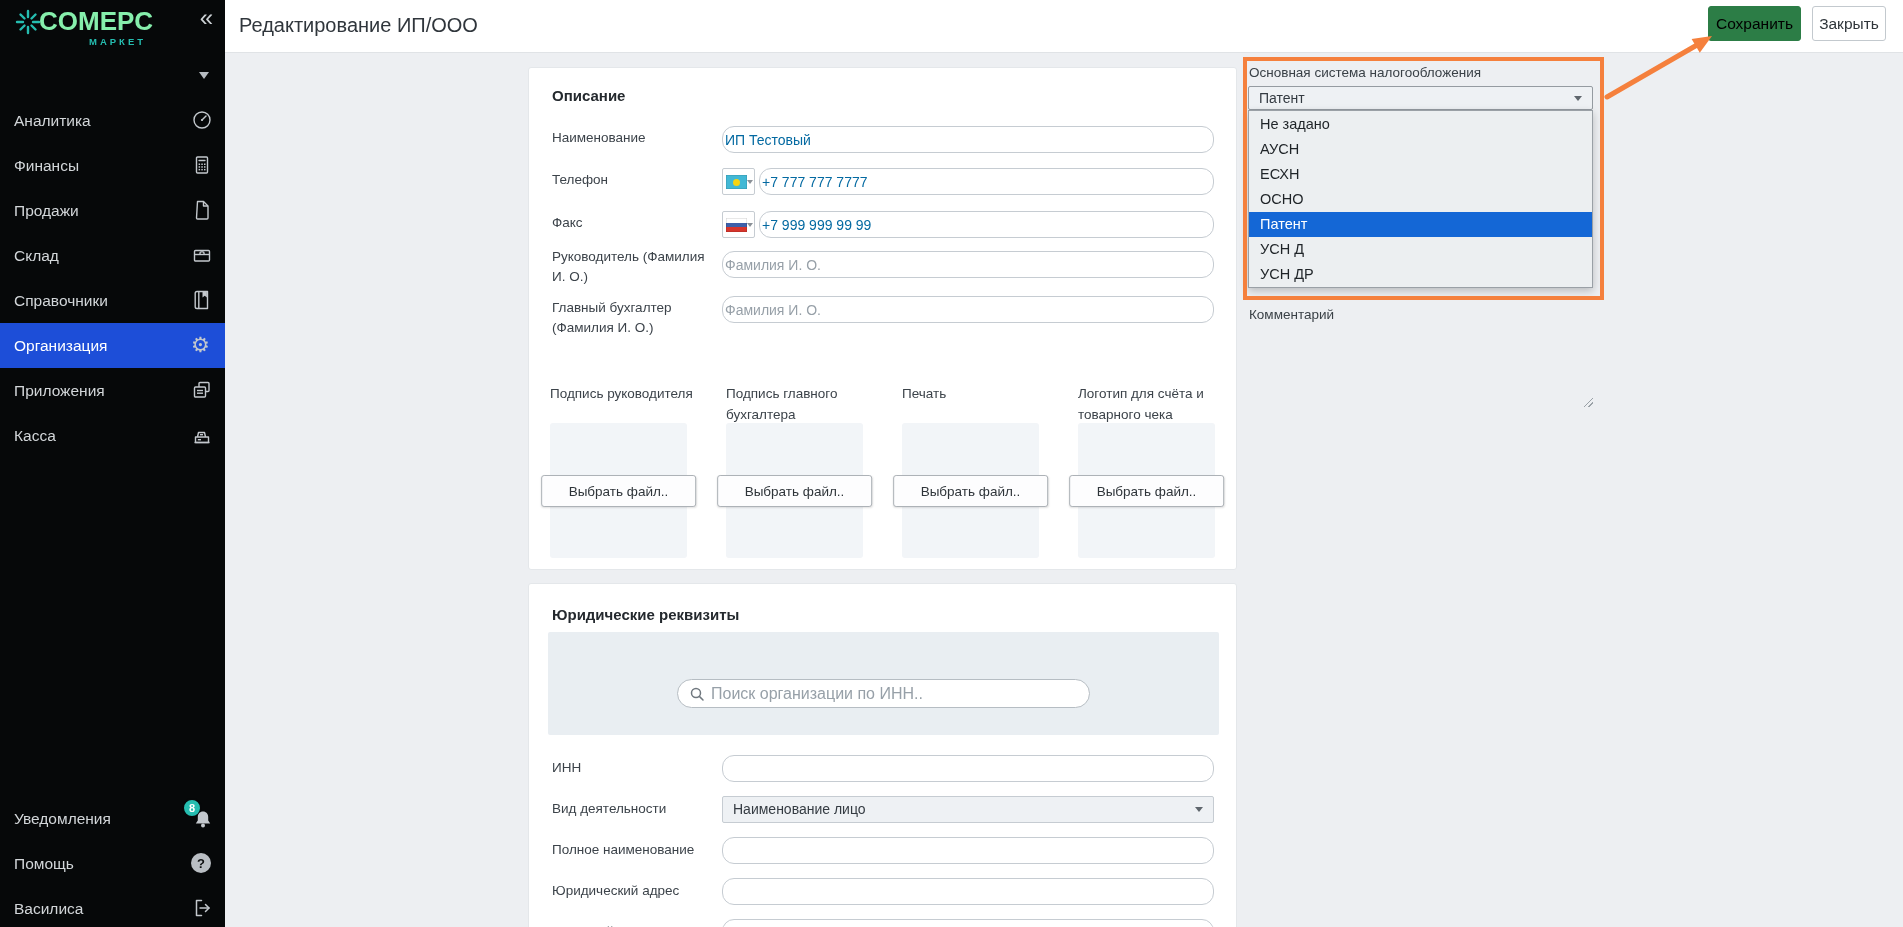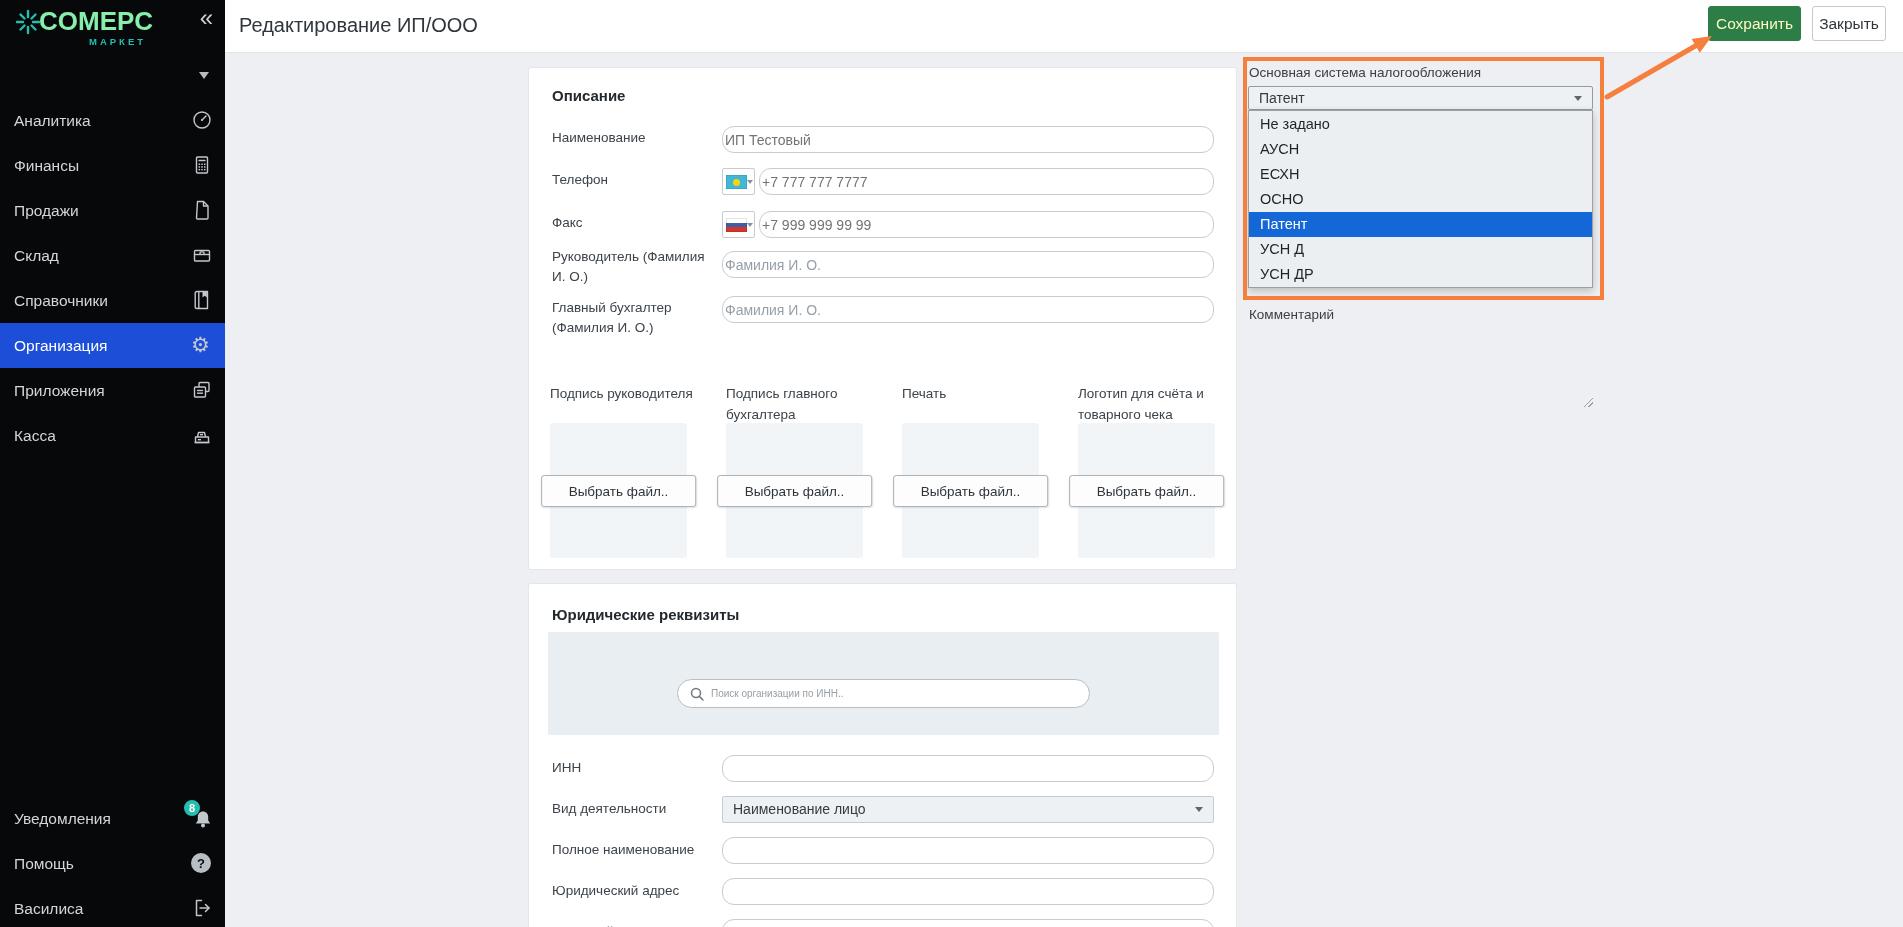--- a/index.html
+++ b/index.html
@@ -27,31 +27,31 @@
     background:#25bdb0; border:2px solid #060809; color:#fff; font-size:11px; font-weight:bold;
     display:flex; align-items:center; justify-content:center; }
   .q-circle { width:20px; height:20px; border-radius:50%; background:#b9bec3; color:#0b0d0e;
     font-size:13px; font-weight:bold; display:flex; align-items:center; justify-content:center; }
   
   #header { position:absolute; left:225px; top:0; width:1773px; height:53px; background:#ffffff;
     border-bottom:1px solid #e0e3e6; z-index:1; }
   .page-title { position:absolute; left:14px; top:14px; font-size:20px; color:#30363c; }
   .btn { position:absolute; top:6px; height:35px; border-radius:3px; font-size:15.5px;
     font-family:"Liberation Sans", sans-serif; cursor:pointer; }
-  .btn-save { left:1483px; width:93px; background:#2c7d46; border:1px solid #2c7d46; color:#fef9c3; }
+  .btn-save { left:1483px; width:93px; background:#2c7d46; border:1px solid #2c7d46; color:#000000; }
   .btn-close { left:1587px; width:74px; background:#ffffff; border:1px solid #c3c9ce; color:#2f353a; }
   
   #content { position:absolute; left:225px; top:53px; width:1678px; height:874px; background:#edeff2; overflow:hidden; }
   .card { position:absolute; background:#ffffff; border:1px solid #e4e7ea; border-radius:3px; }
   #card-desc { left:303px; top:14px; width:709px; height:503px; }
   #card-legal { left:303px; top:530px; width:709px; height:400px; }
   .section-title { position:absolute; font-size:15px; font-weight:bold; color:#24292e; }
   .flabel { position:absolute; left:23px; width:168px; font-size:13.5px; color:#3c434a; line-height:1.45; }
   .tinput { position:absolute; height:27px; border:1px solid #c6ccd2; border-radius:12px;
-    padding:0 2px; font-size:14px; color:#737373; font-family:"Liberation Sans", sans-serif; background:#fff; outline:none; }
+    padding:0 2px; font-size:14px; color:#0369a1; font-family:"Liberation Sans", sans-serif; background:#fff; outline:none; }
   .tinput::placeholder { color:#97a0a8; opacity:1; }
   .flag-select { position:absolute; width:33px; height:27px; border:1px solid #c6ccd2; border-radius:2px; background:#fff; cursor:pointer; }
   .flag { position:absolute; left:3px; top:6px; width:21px; height:14px; box-shadow:inset 0 0 0 0.5px rgba(0,0,0,.18); }
   .flag.kz { background:#42b8d5; }
   .flag.kz::after { content:""; position:absolute; left:7px; top:3.5px; width:7px; height:7px; border-radius:50%; background:#f8d411; }
   .flag.ru { background:linear-gradient(#ffffff 0 33%, #3d5fa9 33% 66%, #d6352c 66% 100%); }
   .caret { width:0; height:0; border-left:4.5px solid transparent; border-right:4.5px solid transparent; border-top:5.5px solid #5f666d; }
   .caret-sm { position:absolute; right:1.5px; top:11px; border-left-width:3px; border-right-width:3px; border-top:4px solid #8a9097; }
   .upload-col { position:absolute; width:152px; }
   .upload-label { position:absolute; left:0; top:0; width:152px; font-size:13.5px; color:#3c434a; line-height:1.55; }
@@ -74,21 +74,21 @@
   #comment-area::placeholder { color:#97a0a8; opacity:1; }
   .resize-handle { position:absolute; left:1359px; top:345px; width:9px; height:9px; pointer-events:none;
     background:linear-gradient(135deg, transparent 0 45%, #9aa1a7 45% 53%, transparent 53% 70%, #9aa1a7 70% 78%, transparent 78%); }
   
   .inn-box { position:absolute; left:19px; top:48px; width:671px; height:103px; background:#e9eef2; border-radius:2px; }
   .inn-hint { position:absolute; left:0; top:20px; width:671px; text-align:center; font-size:14px; color:#262c31; }
   .search-pill { position:absolute; left:129px; top:47px; width:413px; height:29px; background:#fff;
     border:1px solid #b6bdc3; border-radius:15px; }
   .search-pill svg { position:absolute; left:11px; top:6px; }
   .search-pill input { position:absolute; left:33px; top:1px; width:370px; height:25px; border:none; outline:none;
-    font-size:10px; color:#b91c1c; font-family:"Liberation Sans", sans-serif; background:transparent; }
+    font-size:16px; color:#b91c1c; font-family:"Liberation Sans", sans-serif; background:transparent; }
   .search-pill input::placeholder { color:#97a0a8; opacity:1; }
   .sel-legal { border-color:#c6ccd2; }
   
   #orange-rect { position:absolute; left:1018px; top:4px; width:361px; height:243px;
     border:4px solid #f5803d; z-index:5; pointer-events:none; }
   #arrow-svg { position:absolute; left:0; top:0; width:1903px; height:927px; z-index:10; pointer-events:none; }
 </style>
 </head>
 <body>
 

